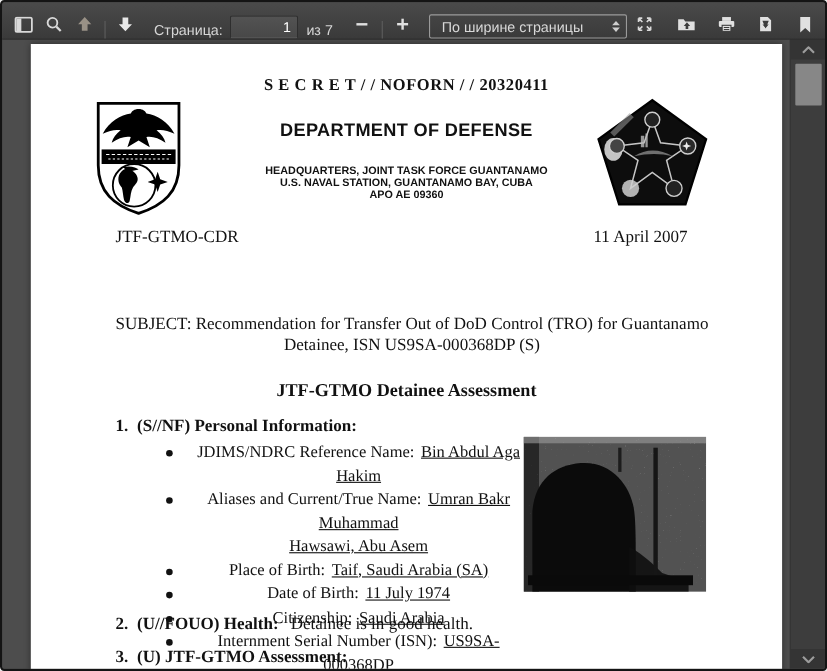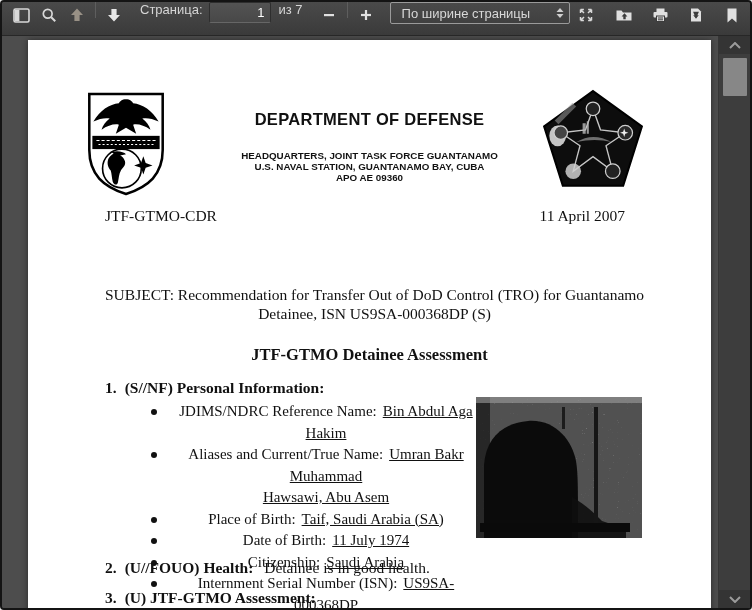--- a/index.html
+++ b/index.html
@@ -6,21 +6,21 @@
   html,body { width:752px; height:610px; background:#e8e8e8; font-family:"Liberation Sans", sans-serif; }
   .frame {
     position:relative; width:752px; height:610px; border:2px solid #141414;
     border-radius:4px; overflow:hidden; background:#4d4d4d;
   }
   
   .toolbar {
     position:absolute; left:0; top:0; right:0; height:34px;
     background:linear-gradient(#4a4a4a,#3a3a3a);
     border-bottom:1px solid #272727;
-    display:flex; align-items:flex-start; padding:0 5px; z-index:5;
+    display:flex; align-items:flex-end; padding:0 5px; z-index:5;
   }
   .tbtn {
     width:28px; height:26px; display:flex; align-items:center; justify-content:center;
     border-radius:2px; cursor:pointer; flex:0 0 auto;
   }
   .tsep { width:1px; height:16px; background:#5e5e5e; margin:0 4px; flex:0 0 auto; }
   .tlabel { color:#d6d6d6; font-size:13px; margin:0 6px 0 12px; flex:0 0 auto; }
   .pageinput {
     width:62px; height:21px; background:linear-gradient(#535353,#484848);
     border:1px solid #2e2e2e; border-bottom-color:#666; border-radius:2px;
@@ -198,20 +198,21 @@
     <div class="tsep" style="margin:0 6px"></div>
     <div class="tbtn">
       <span class="morechev">»</span>
     </div>
   </div>
 
   <div class="viewer">
 
     <div class="page">
 
+      <div class="abs classif">S E C R E T / / NOFORN / / 20320411</div>
 
       <div class="abs seal-left">
         <svg width="82" height="106" viewBox="0 0 80 104">
           <path d="M4 3 H76 V58 C76 82 62 94 40 101 C18 94 4 82 4 58 Z" fill="#fff" stroke="#000" stroke-width="2.5"></path>
           <path d="M40 8 C36 8 34 10 33 12 C24 13 14 19 8 30 C14 27 20 26 24 27
                    C20 30 17 34 16 38 C22 34 28 32 33 33 L30 42 L40 36 L50 42 L47 33
                    C52 32 58 34 64 38 C63 34 60 30 56 27 C60 26 66 27 72 30
                    C66 19 56 13 47 12 C46 10 44 8 40 8 Z" fill="#000"></path>
           <rect x="7" y="44" width="66" height="13" fill="#000"></rect>
           <line x1="11" y1="48.5" x2="69" y2="48.5" stroke="#fff" stroke-width="1" stroke-dasharray="3 2"></line>

